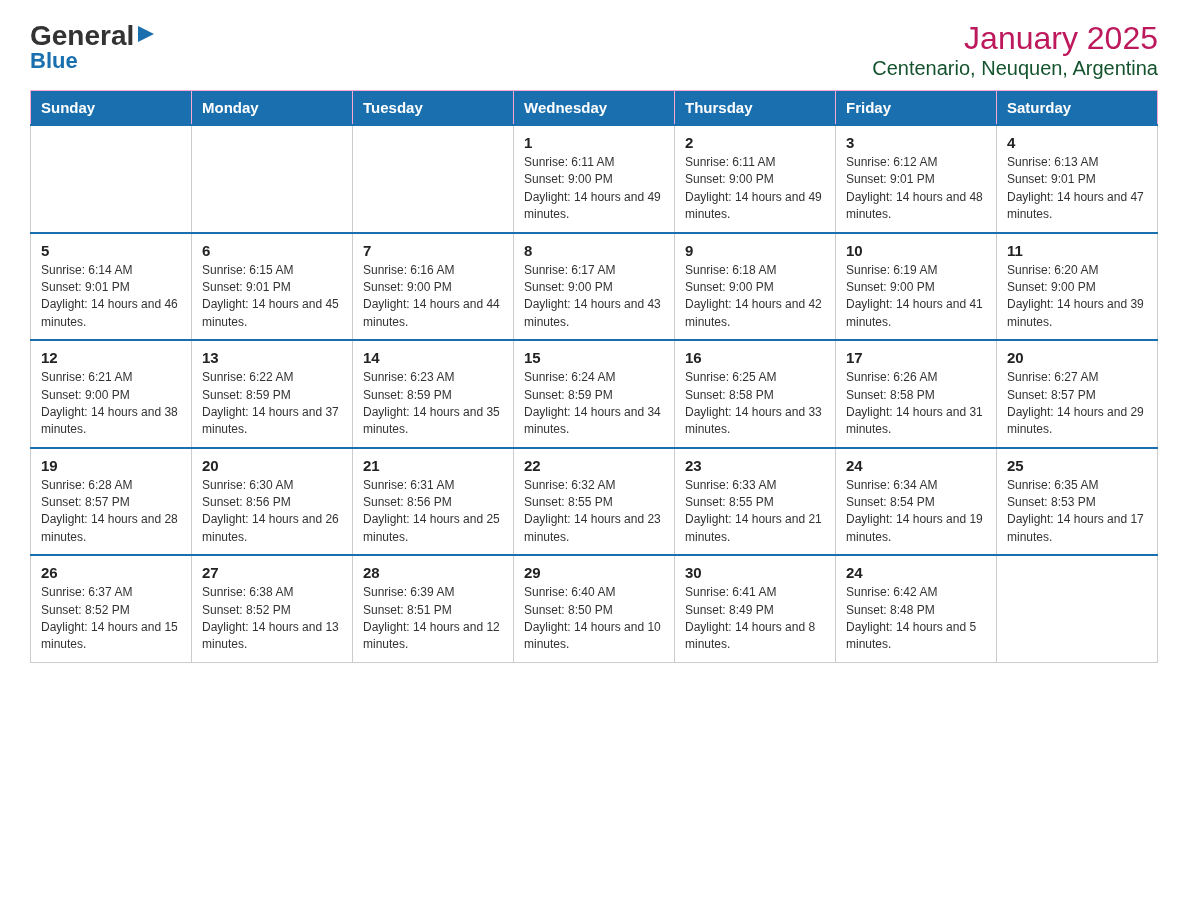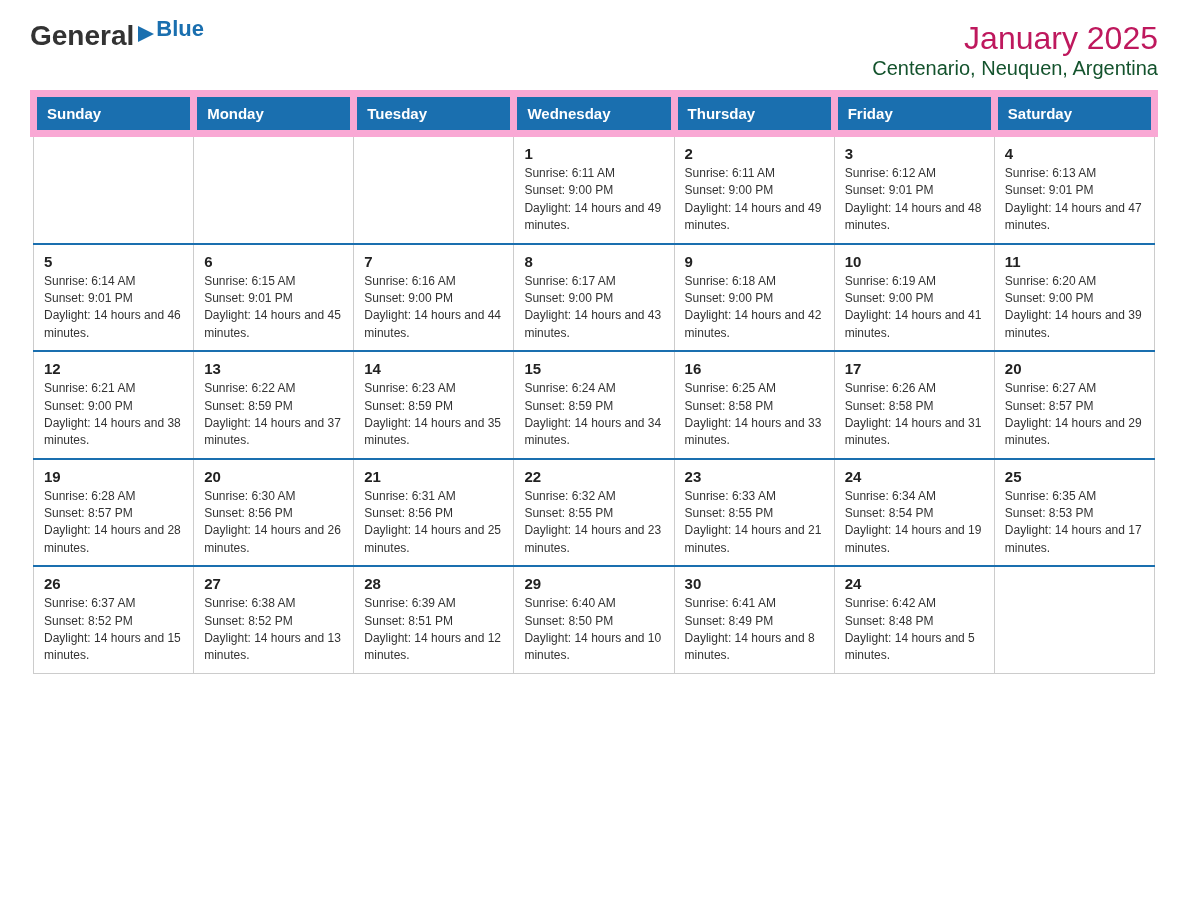--- a/index.html
+++ b/index.html
@@ -11,20 +11,21 @@
       min-height: 918px;
     }
     .header {
       display: flex;
       justify-content: space-between;
       align-items: flex-start;
       margin-bottom: 10px;
     }
     .logo {
       display: flex;
+      flex-direction: column;
       align-items: flex-start;
     }
     .title-block {
       text-align: right;
     }
     .title-block h1 {
       font-size: 32px;
       font-weight: normal;
       color: #be185d;
     }
@@ -38,21 +39,21 @@
       border-collapse: collapse;
       margin-top: 8px;
     }
     thead tr th {
       background-color: #1a6faf;
       color: #fff;
       font-size: 15px;
       font-weight: bold;
       padding: 8px 10px;
       text-align: left;
-      border: 7px solid #f9a8d4;
+      border: 1px solid #f9a8d4;
     }
     tbody tr td {
       vertical-align: top;
       padding: 8px 10px;
       border: 1px solid #ccc;
       font-size: 12.5px;
       color: #333;
       width: 14.28%;
       min-height: 90px;
     }

